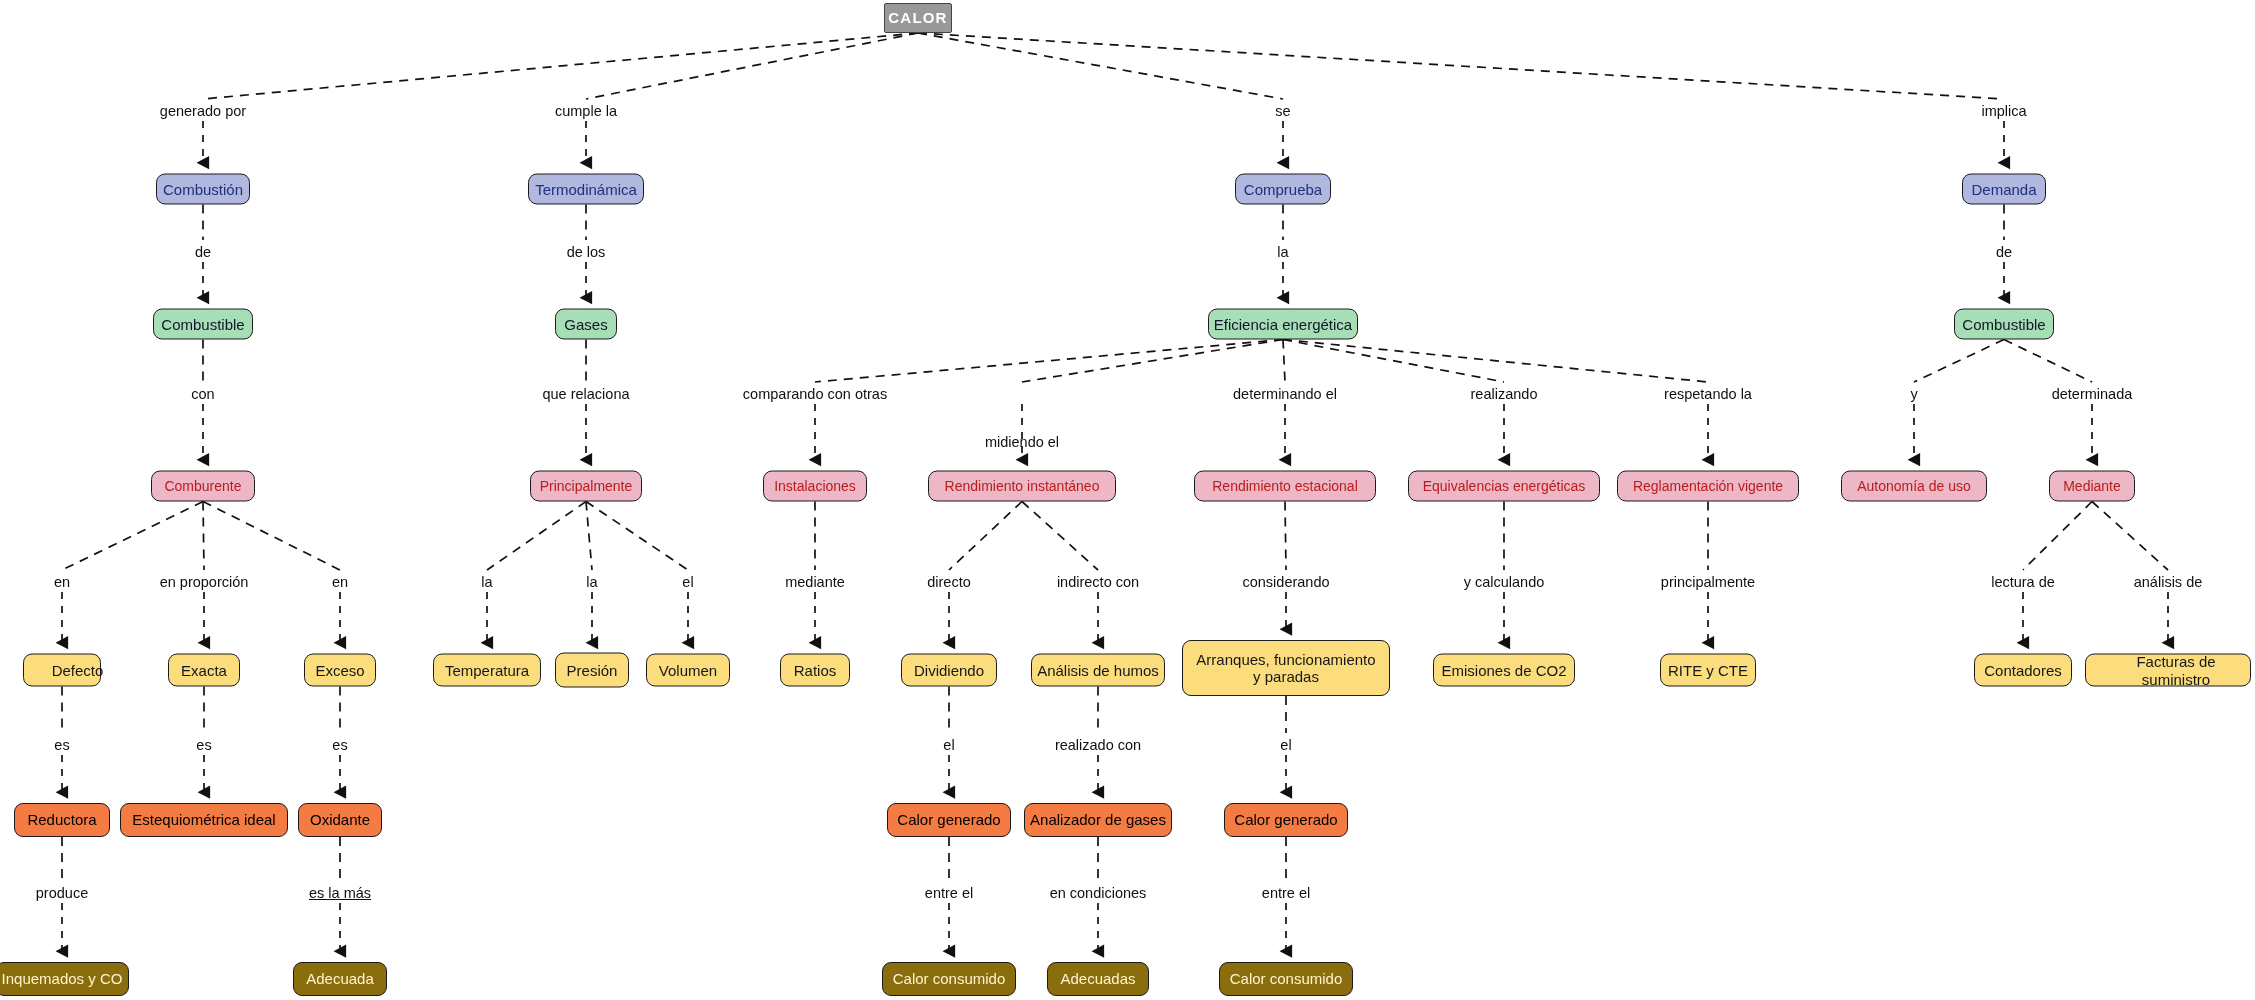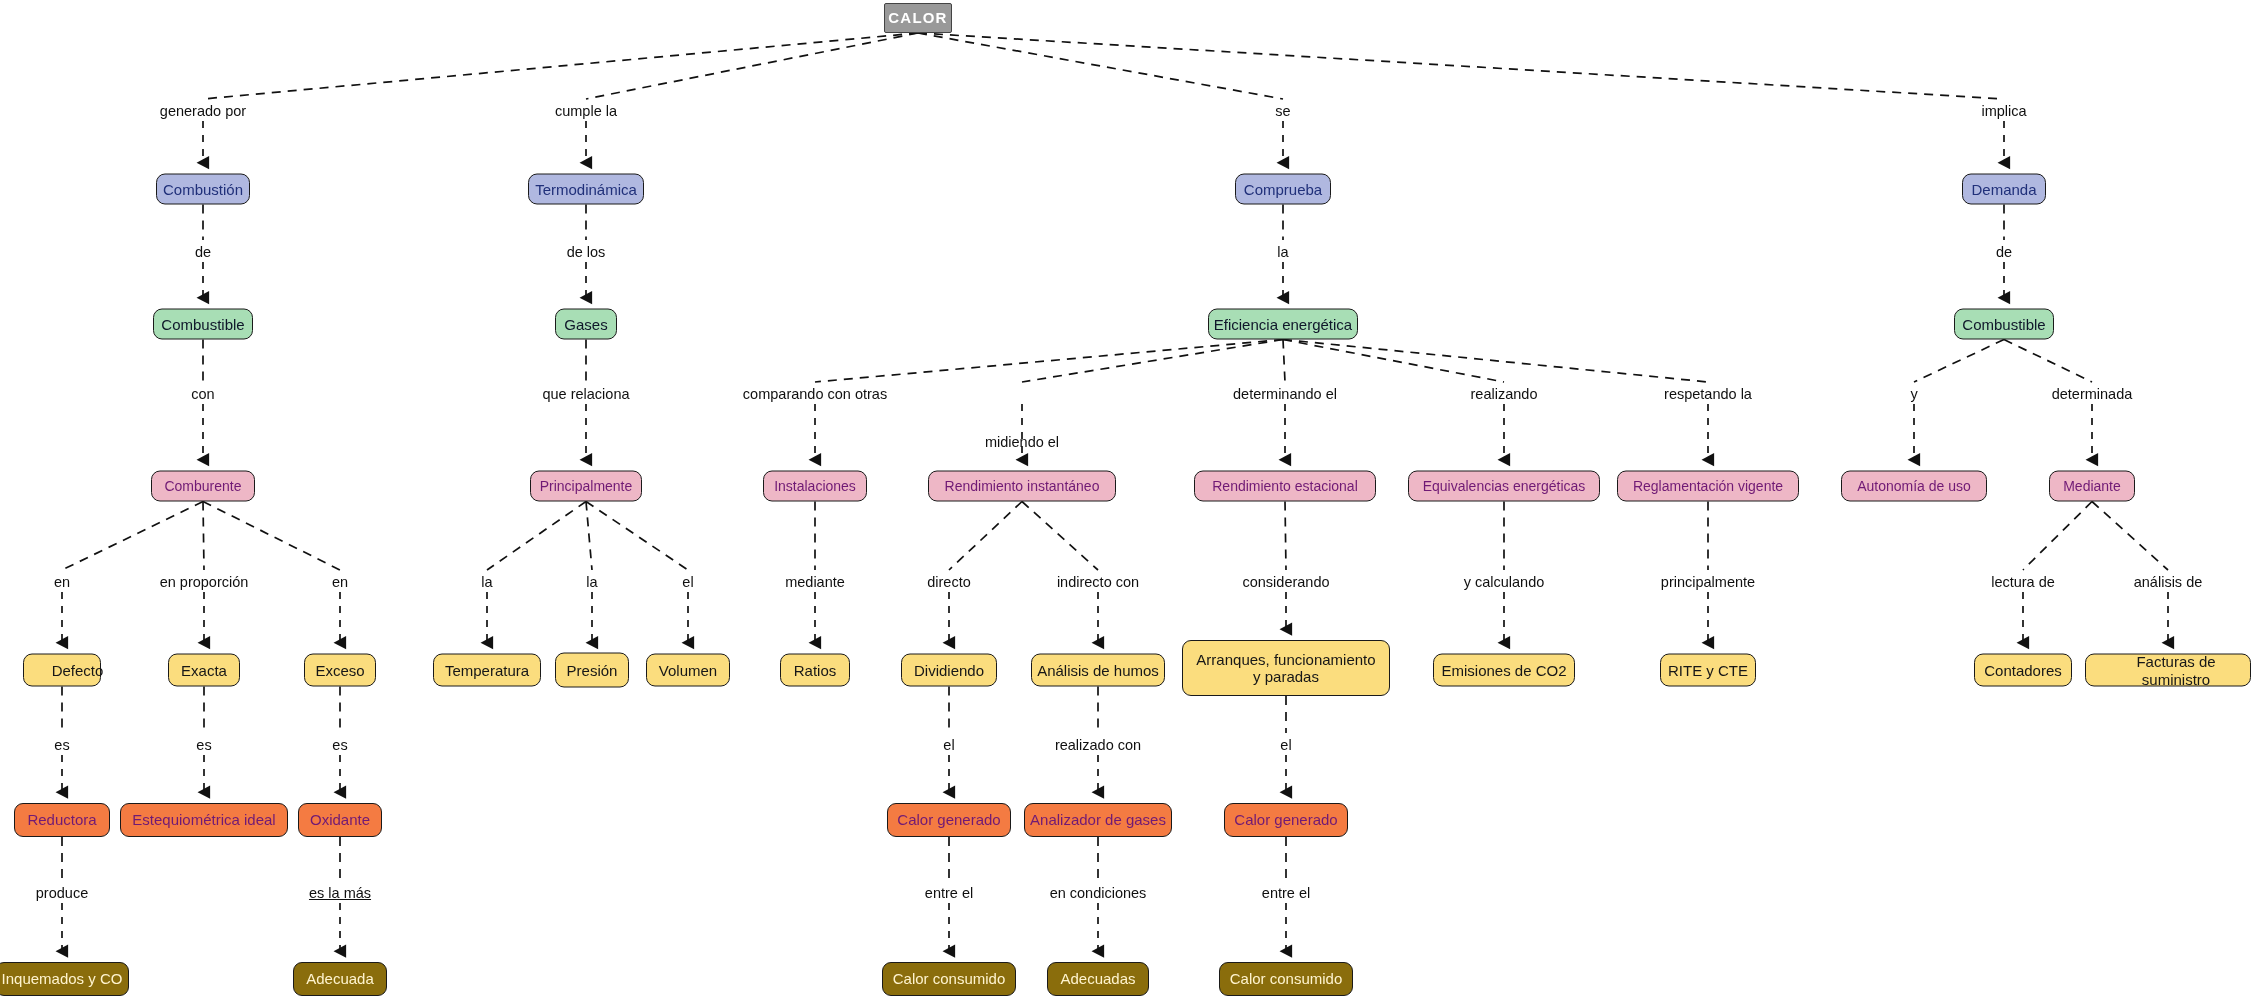--- a/index.html
+++ b/index.html
@@ -10,23 +10,23 @@
 
   .node{position:absolute;box-sizing:border-box;display:flex;align-items:center;
         justify-content:center;text-align:center;border:1.6px solid #1a1a1a;
         border-radius:9px;line-height:1.15;white-space:pre-line;
         transform:translate(-50%,-50%);}
 
   .n-root{background:#999999;border:1.6px solid #444;border-radius:2px;
           color:#ffffff;font-weight:bold;letter-spacing:1.2px;font-size:15px;}
   .n-blue{background:#b0b8e0;color:#20307a;font-size:15px;}
   .n-green{background:#a8deb5;color:#0f172a;font-size:15px;}
-  .n-pink{background:#eeb7c6;color:#701a75;font-size:14px;}
+  .n-pink{background:#eeb7c6;color:#b91c1c;font-size:14px;}
   .n-yellow{background:#fbdd7e;color:#171717;font-size:15px;}
-  .n-orange{background:#f47b42;color:#701a75;font-size:15px;}
+  .n-orange{background:#f47b42;color:#000000;font-size:15px;}
   .n-olive{background:#8a6d0c;color:#fff4cf;font-size:15px;}
 
   .elabel{position:absolute;transform:translate(-50%,-50%);font-size:14.5px;
           color:#101010;background:transparent;white-space:nowrap;}
 </style>
 </head>
 <body>
 
 <div id="canvas">
   <svg id="edges" viewBox="0 0 2255 1000" xmlns="http://www.w3.org/2000/svg">

